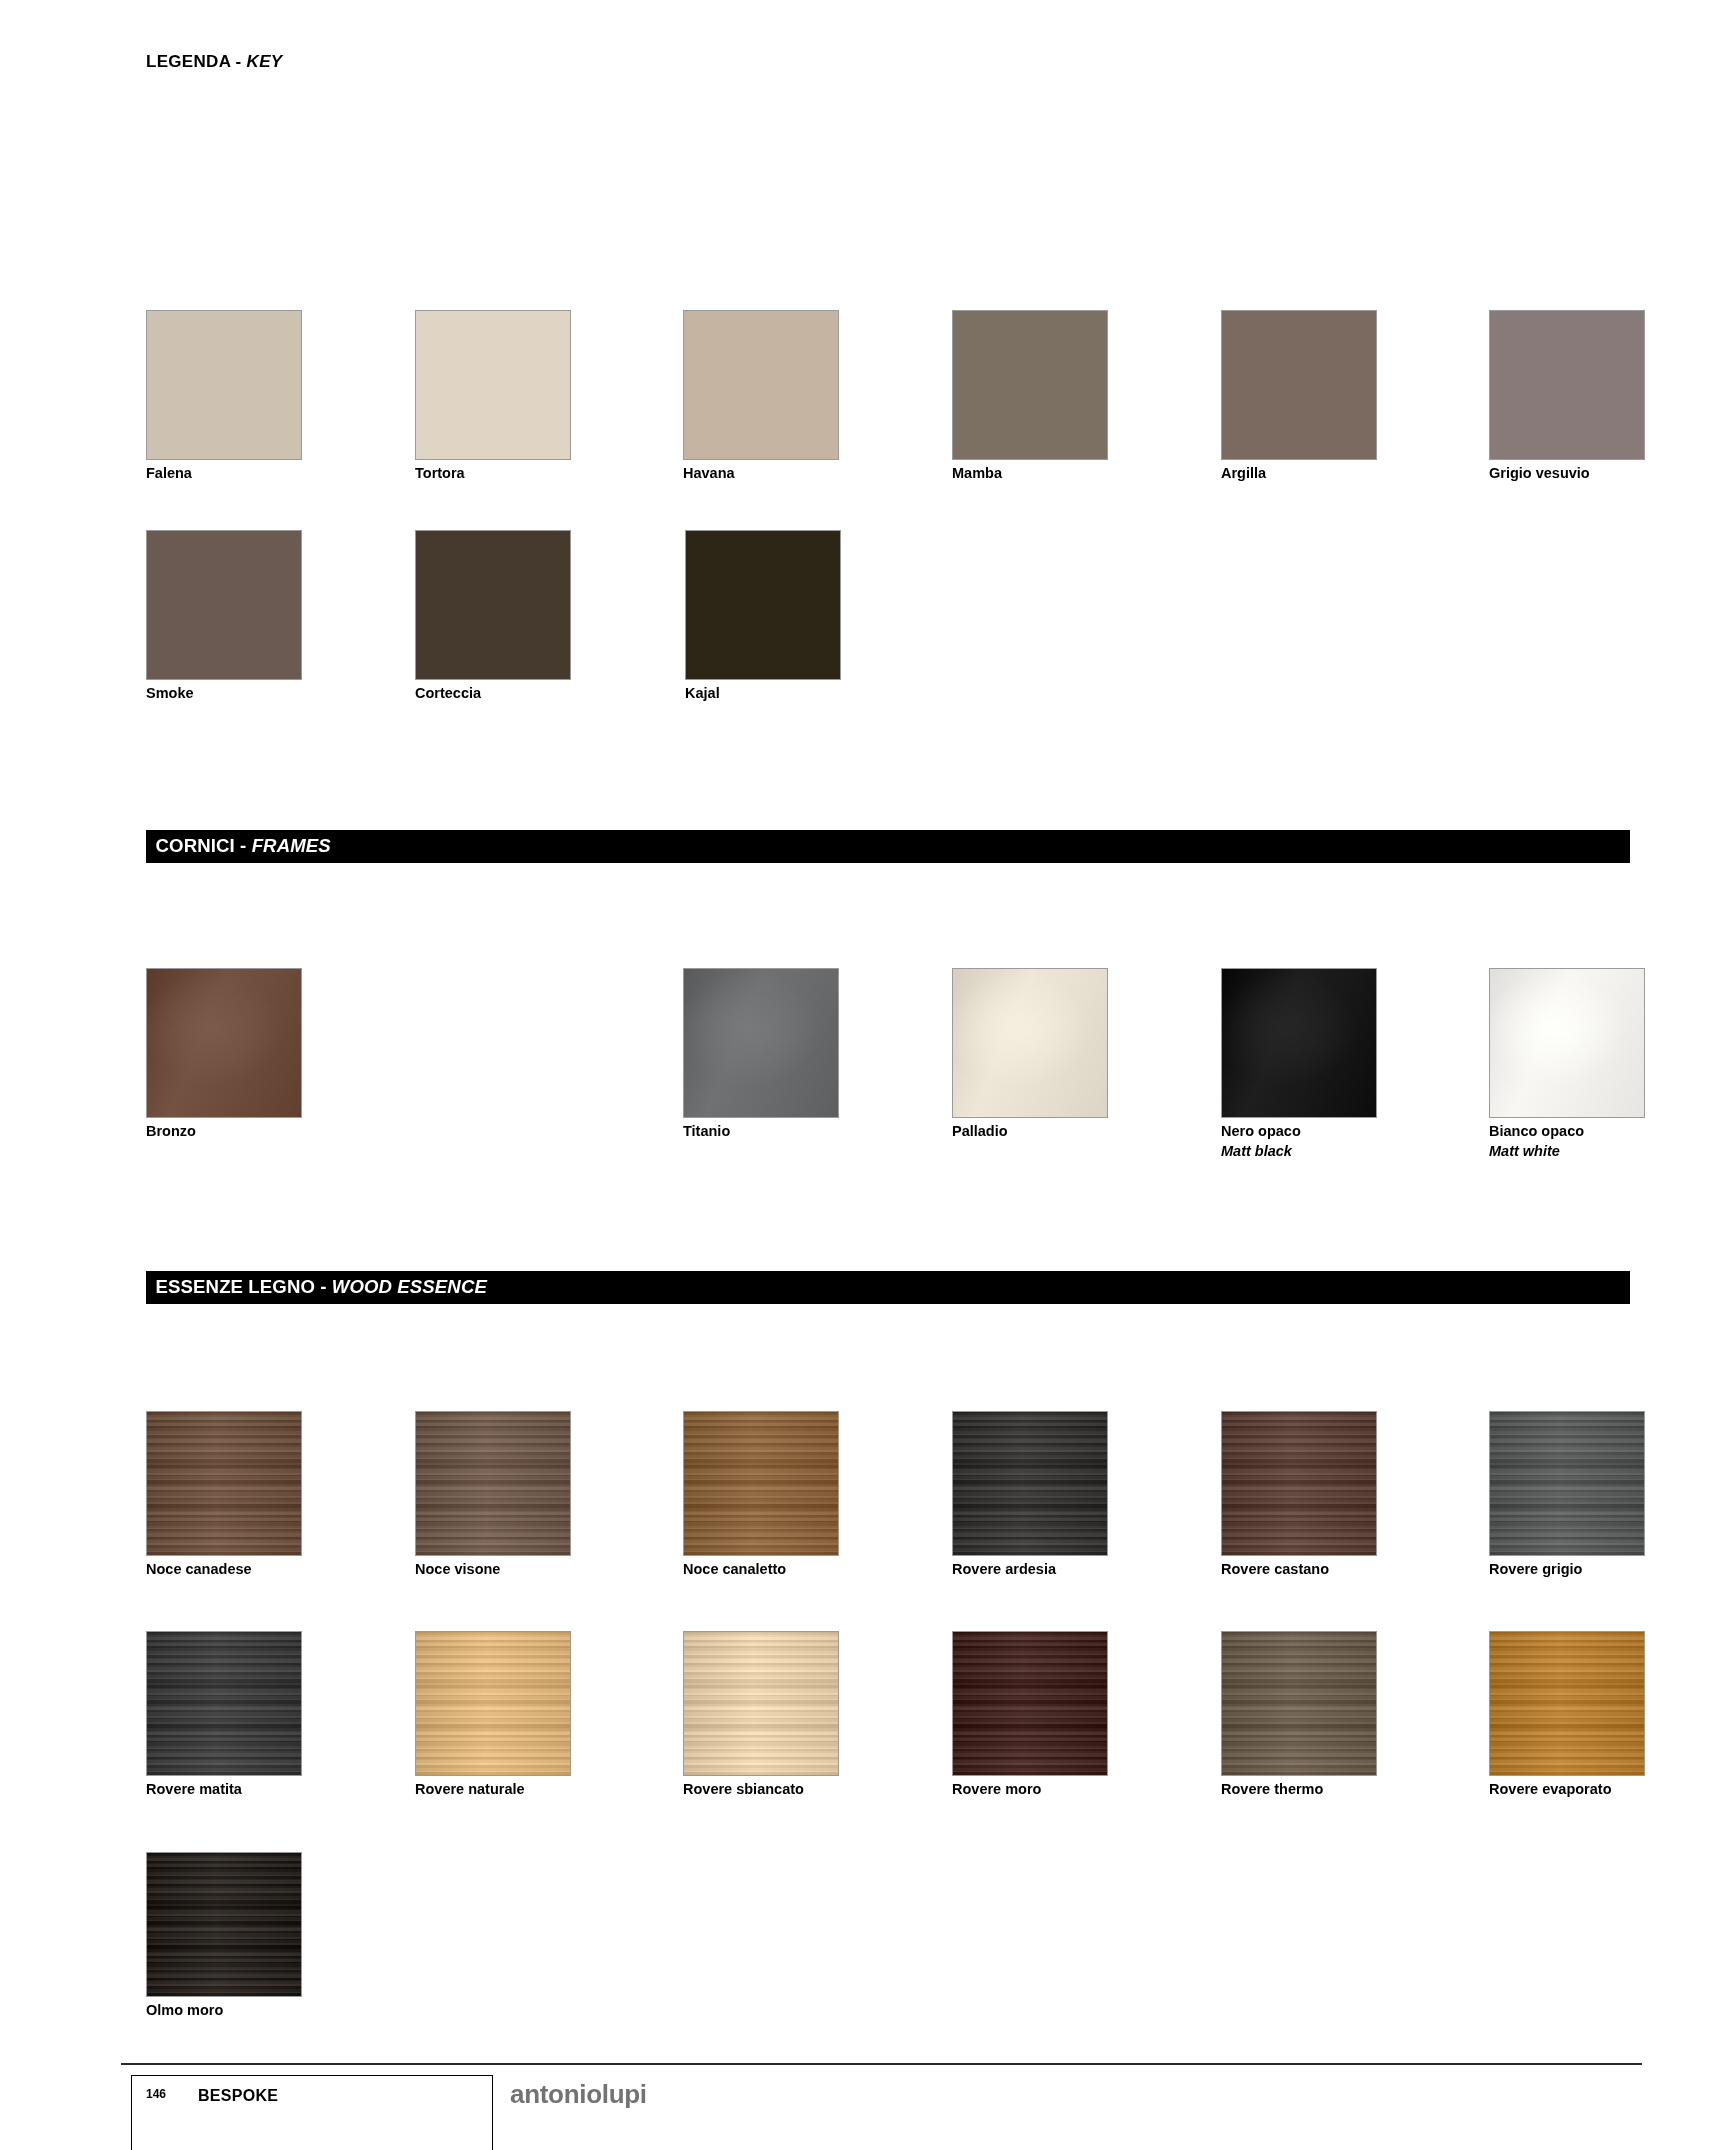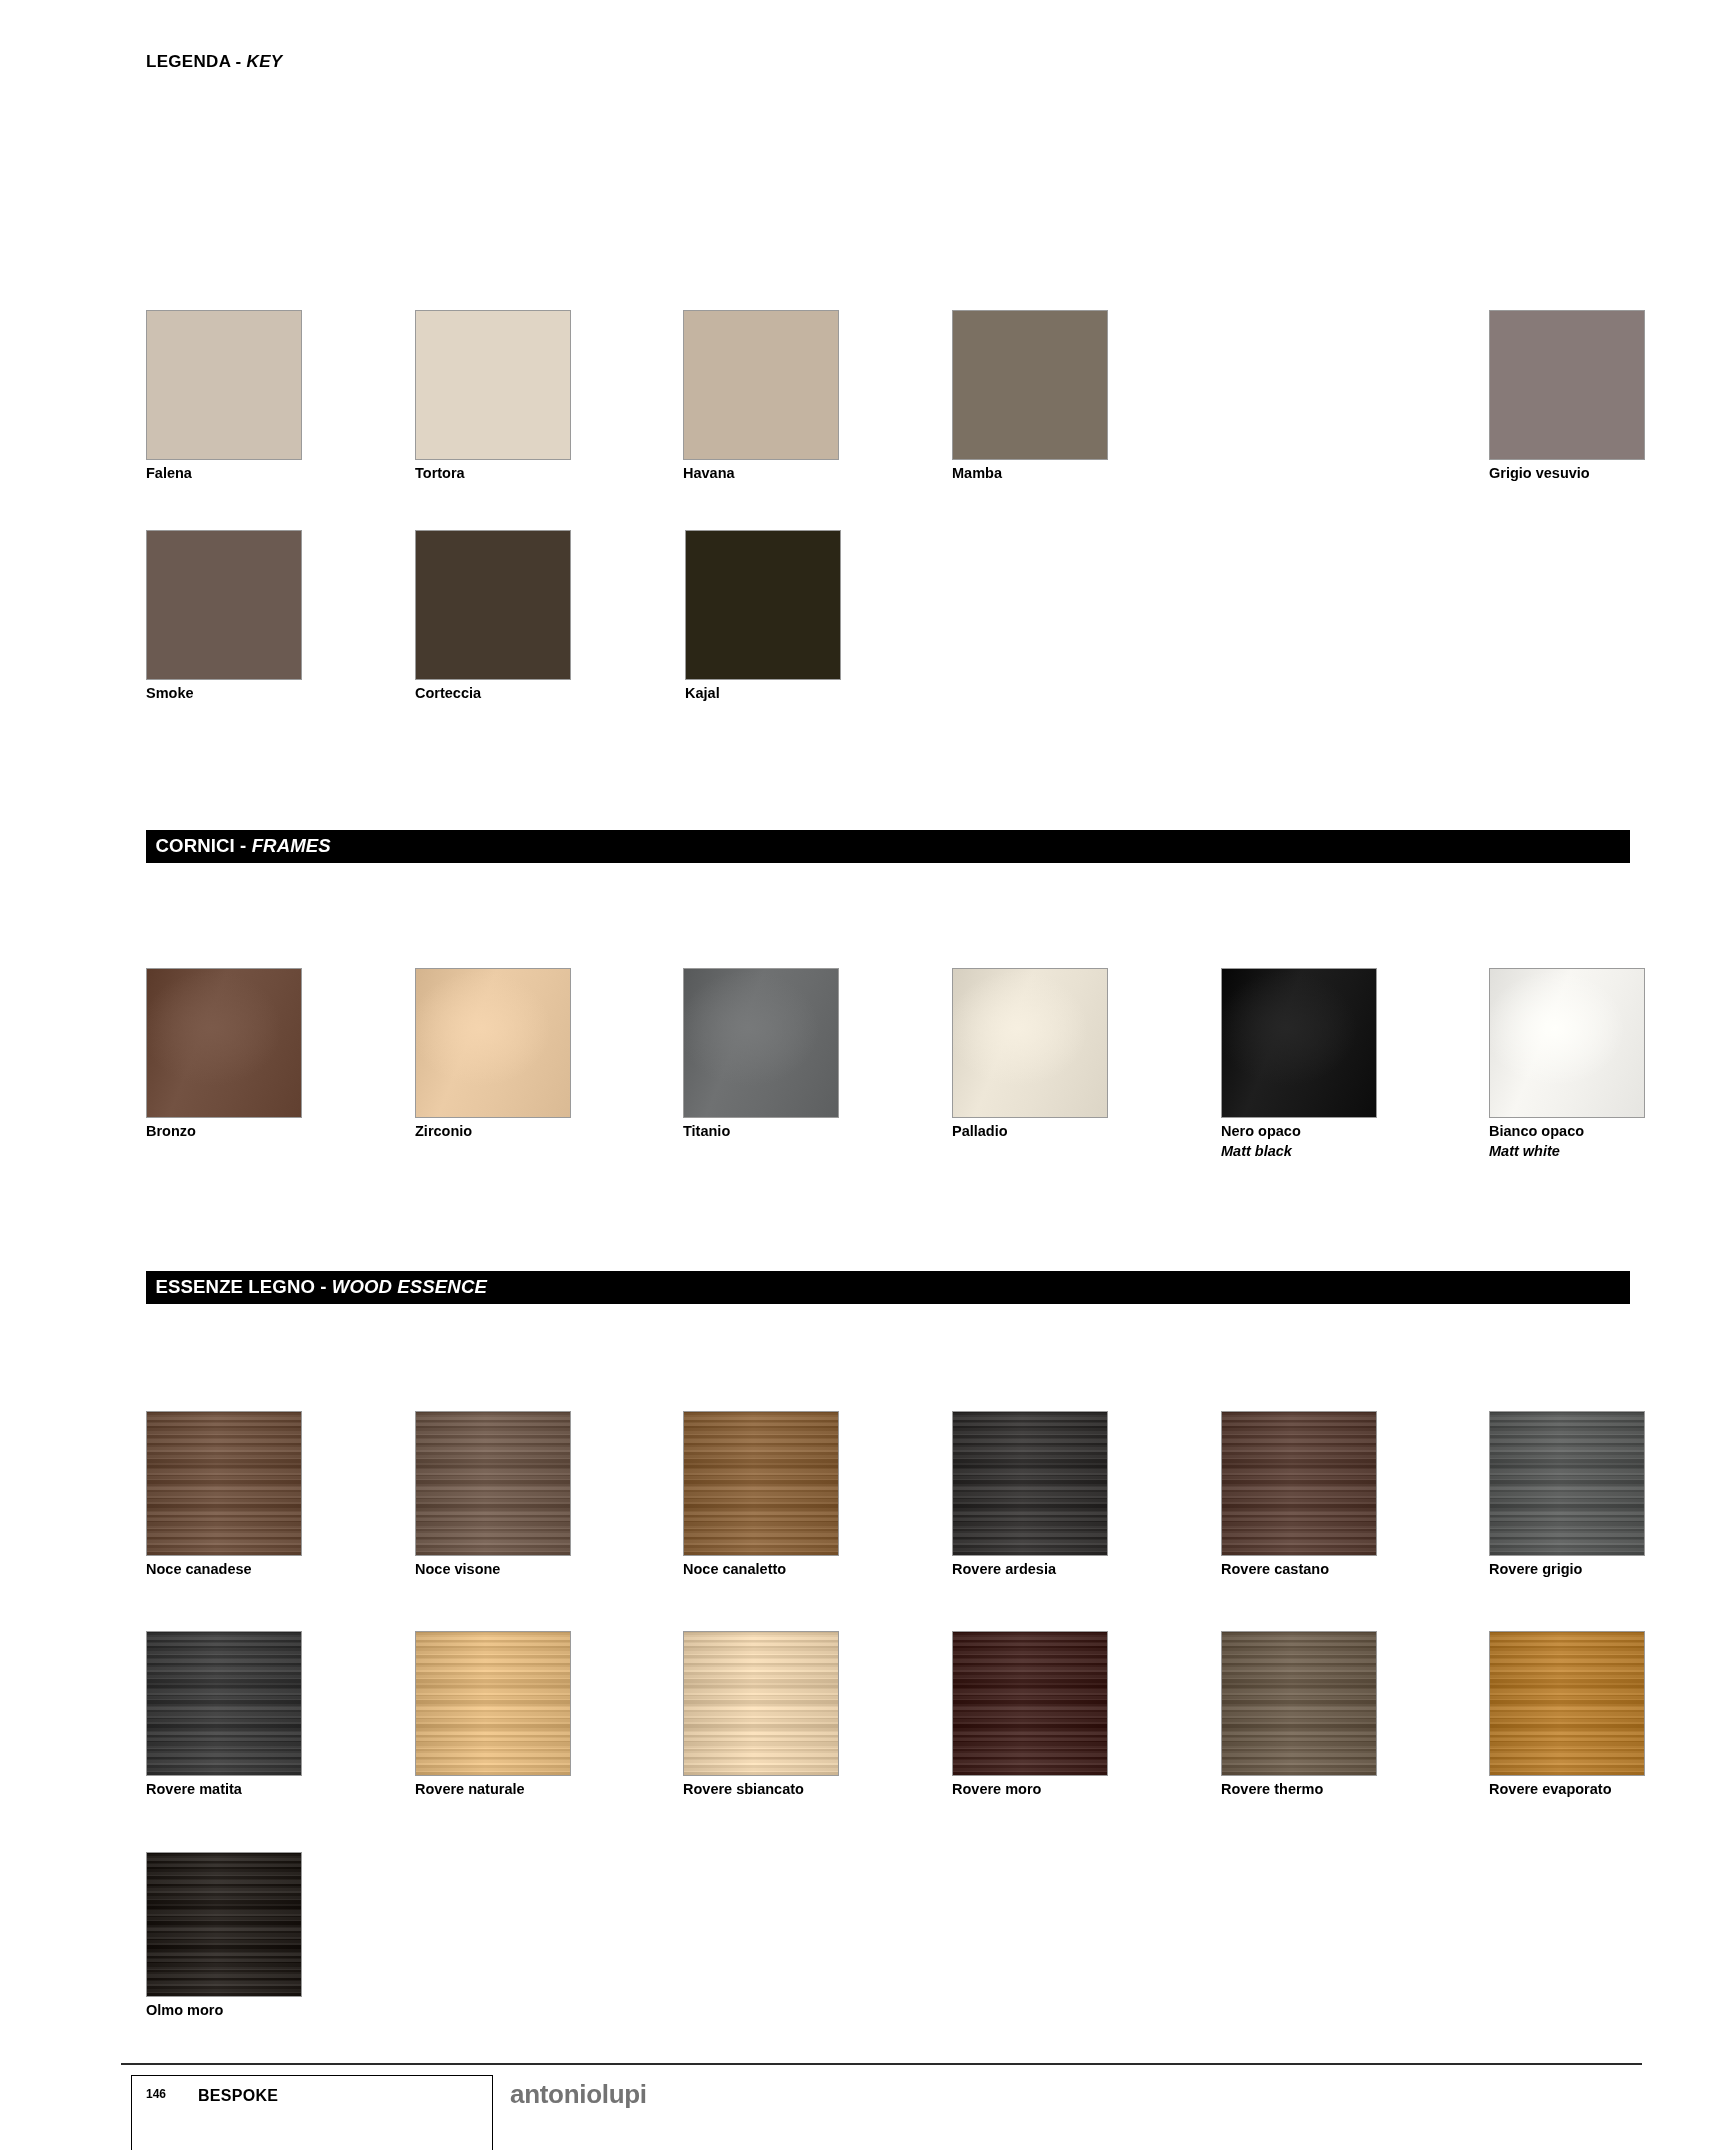--- a/index.html
+++ b/index.html
@@ -161,20 +161,24 @@
         <div class="lbl">Tortora</div>
       </div>
       <div class="cell" style="left: 537px;">
         <div class="sw" style="background: rgb(196, 180, 161);"></div>
         <div class="lbl">Havana</div>
       </div>
       <div class="cell" style="left: 806px;">
         <div class="sw" style="background: rgb(123, 112, 98);"></div>
         <div class="lbl">Mamba</div>
       </div>
+      <div class="cell" style="left: 1075px;">
+        <div class="sw" style="background: rgb(123, 106, 95);"></div>
+        <div class="lbl">Argilla</div>
+      </div>
       <div class="cell" style="left: 1343px;">
         <div class="sw" style="background: rgb(135, 122, 120);"></div>
         <div class="lbl">Grigio vesuvio</div>
       </div>
     </div>
   <div class="grid" id="grid-glass-r2" style="top:530px;height:179px">
       <div class="cell" style="left: 0px;">
         <div class="sw" style="background: rgb(107, 90, 81);"></div>
         <div class="lbl">Smoke</div>
       </div>
@@ -191,24 +195,20 @@
   <div class="band" style="top:830px">
     <div class="band-text">
       <span class="b-it">CORNICI</span><span class="b-it"> - </span><span class="b-en">FRAMES</span>
     </div>
   </div>
 
   <div class="grid" id="grid-frames-r1" style="top:968px;height:200px">
       <div class="cell" style="left: 0px;">
         <div class="sw" style="background: radial-gradient(70% 60% at 42% 40%, rgb(123, 90, 74) 0%, rgba(255, 255, 255, 0) 65%), linear-gradient(112deg, rgb(91, 58, 42) 0%, rgb(115, 82, 66) 38%, rgb(109, 76, 60) 62%, rgb(97, 64, 48) 100%);"></div>
         <div class="lbl">Bronzo</div>
-      </div>
-      <div class="cell" style="left: 269px;">
-        <div class="sw" style="background: radial-gradient(70% 60% at 42% 40%, rgb(244, 212, 174) 0%, rgba(255, 255, 255, 0) 65%), linear-gradient(112deg, rgb(212, 180, 142) 0%, rgb(236, 204, 166) 38%, rgb(230, 198, 160) 62%, rgb(218, 186, 148) 100%);"></div>
-        <div class="lbl">Zirconio</div>
       </div>
       <div class="cell" style="left: 537px;">
         <div class="sw" style="background: radial-gradient(70% 60% at 42% 40%, rgb(119, 121, 122) 0%, rgba(255, 255, 255, 0) 65%), linear-gradient(112deg, rgb(87, 89, 90) 0%, rgb(111, 113, 114) 38%, rgb(105, 107, 108) 62%, rgb(93, 95, 96) 100%);"></div>
         <div class="lbl">Titanio</div>
       </div>
       <div class="cell" style="left: 806px;">
         <div class="sw" style="background: radial-gradient(70% 60% at 42% 40%, rgb(246, 239, 224) 0%, rgba(255, 255, 255, 0) 65%), linear-gradient(112deg, rgb(214, 207, 192) 0%, rgb(238, 231, 216) 38%, rgb(232, 225, 210) 62%, rgb(220, 213, 198) 100%);"></div>
         <div class="lbl">Palladio</div>
       </div>
       <div class="cell" style="left: 1075px;">

